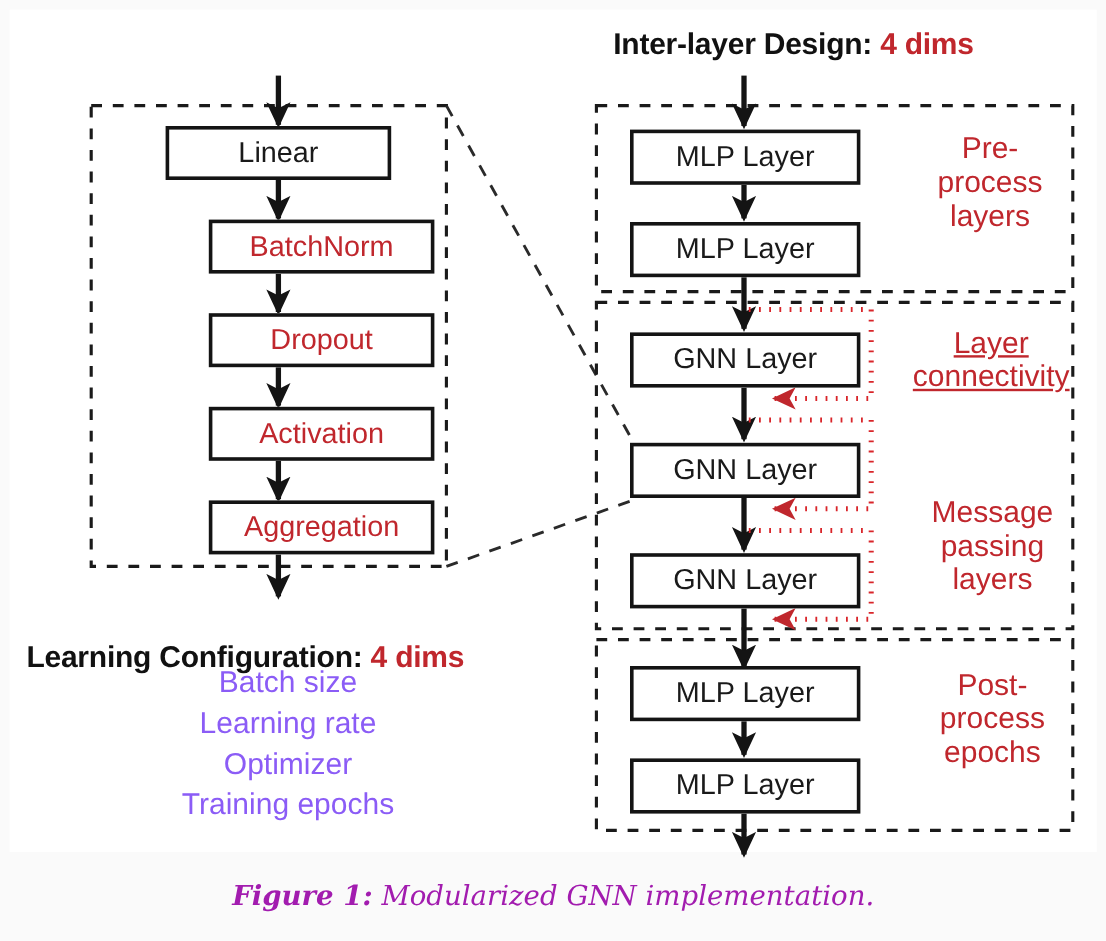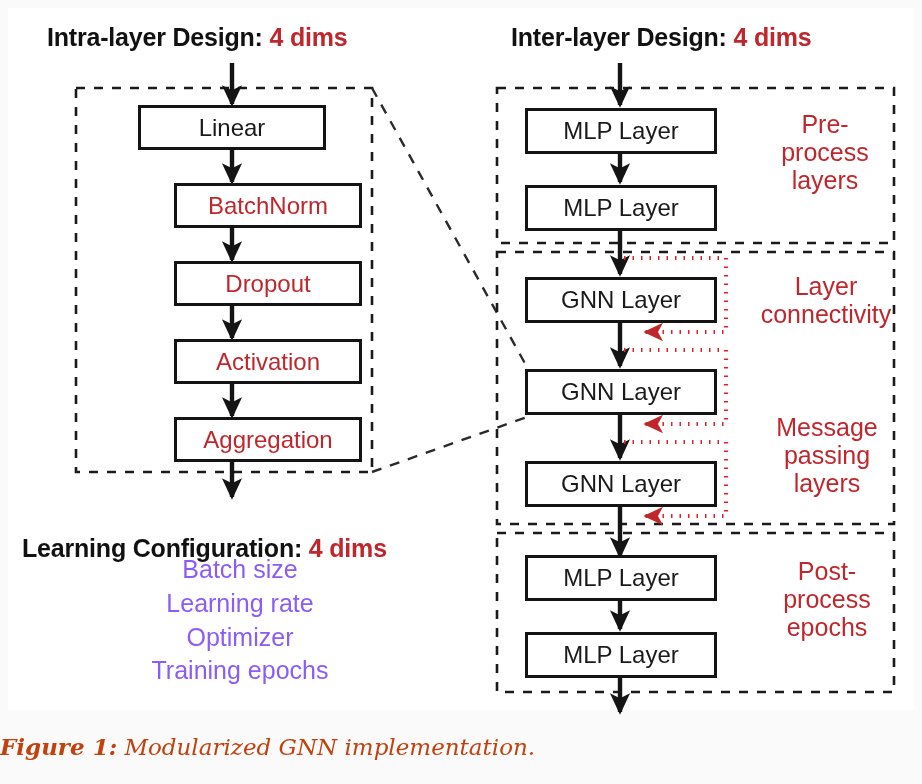--- a/index.html
+++ b/index.html
@@ -93,25 +93,25 @@
     line-height: 1.35;
   }
   #learning-list div { white-space: nowrap; }
 
   
   #figure-caption {
     position: absolute;
     left: 0;
     top: 733px;
     width: 922px;
-    text-align: left;
+    text-align: center;
     font-family: "DejaVu Serif", serif;
     font-style: italic;
     font-size: 23px;
-    color: #c2410c;
+    color: #a21caf;
     white-space: nowrap;
   }
   #figure-caption .cap-label {
     font-weight: bold;
     font-style: italic;
   }
 </style>
 </head>
 <body>
 
@@ -152,23 +152,20 @@
     <line x1="620" y1="415" x2="620" y2="458" stroke="#141414" stroke-width="4.4" marker-end="url(#arrowBlack)"></line>
     <line x1="620" y1="507" x2="620" y2="556" stroke="#141414" stroke-width="4.4" marker-end="url(#arrowBlack)"></line>
     <line x1="620" y1="601" x2="620" y2="629" stroke="#141414" stroke-width="4.4" marker-end="url(#arrowBlack)"></line>
     <line x1="620" y1="678" x2="620" y2="712" stroke="#141414" stroke-width="4.4" marker-end="url(#arrowBlack)"></line>
 
     <path d="M 624 258 L 726 258 L 726 332 L 645 332" fill="none" stroke="#d9252a" stroke-width="4.2" stroke-linecap="butt" stroke-dasharray="1.5 7" marker-end="url(#arrowRed)"></path>
     <path d="M 624 350 L 726 350 L 726 424 L 645 424" fill="none" stroke="#d9252a" stroke-width="4.2" stroke-linecap="butt" stroke-dasharray="1.5 7" marker-end="url(#arrowRed)"></path>
     <path d="M 624 442 L 726 442 L 726 516 L 645 516" fill="none" stroke="#d9252a" stroke-width="4.2" stroke-linecap="butt" stroke-dasharray="1.5 7" marker-end="url(#arrowRed)"></path>
   </svg>
 
-  <div class="section-heading" id="heading-intra">
-    <span>Intra-layer Design: </span><span class="dims">4 dims</span>
-  </div>
 
   <div class="section-heading" id="heading-inter">
     <span>Inter-layer Design: </span><span class="dims">4 dims</span>
   </div>
 
   <div class="section-heading" id="heading-learn">
     <span>Learning Configuration: </span><span class="dims">4 dims</span>
   </div>
 
   <div class="node-box left-box" style="top:105px;">Linear</div>
@@ -191,21 +188,21 @@
   <div class="node-box right-box" style="top:369px;">GNN Layer</div>
   <div class="node-box right-box" style="top:461px;">GNN Layer</div>
 
   <div class="node-box right-box" style="top:555px;">MLP Layer</div>
   <div class="node-box right-box" style="top:632px;">MLP Layer</div>
 
   <div class="region-label" style="left:750px; top:110px; width:150px;">Pre-
 process
 layers</div>
 
-  <div class="region-label" style="left:746px; top:272px; width:160px;">Layer
+  <div class="region-label" style="left:746px; top:272px; width:160px;text-decoration:underline;">Layer
 connectivity</div>
 
   <div class="region-label" style="left:752px; top:413px; width:150px;">Message
 passing
 layers</div>
 
   <div class="region-label" style="left:752px; top:557px; width:150px;">Post-
 process
 epochs</div>
 

